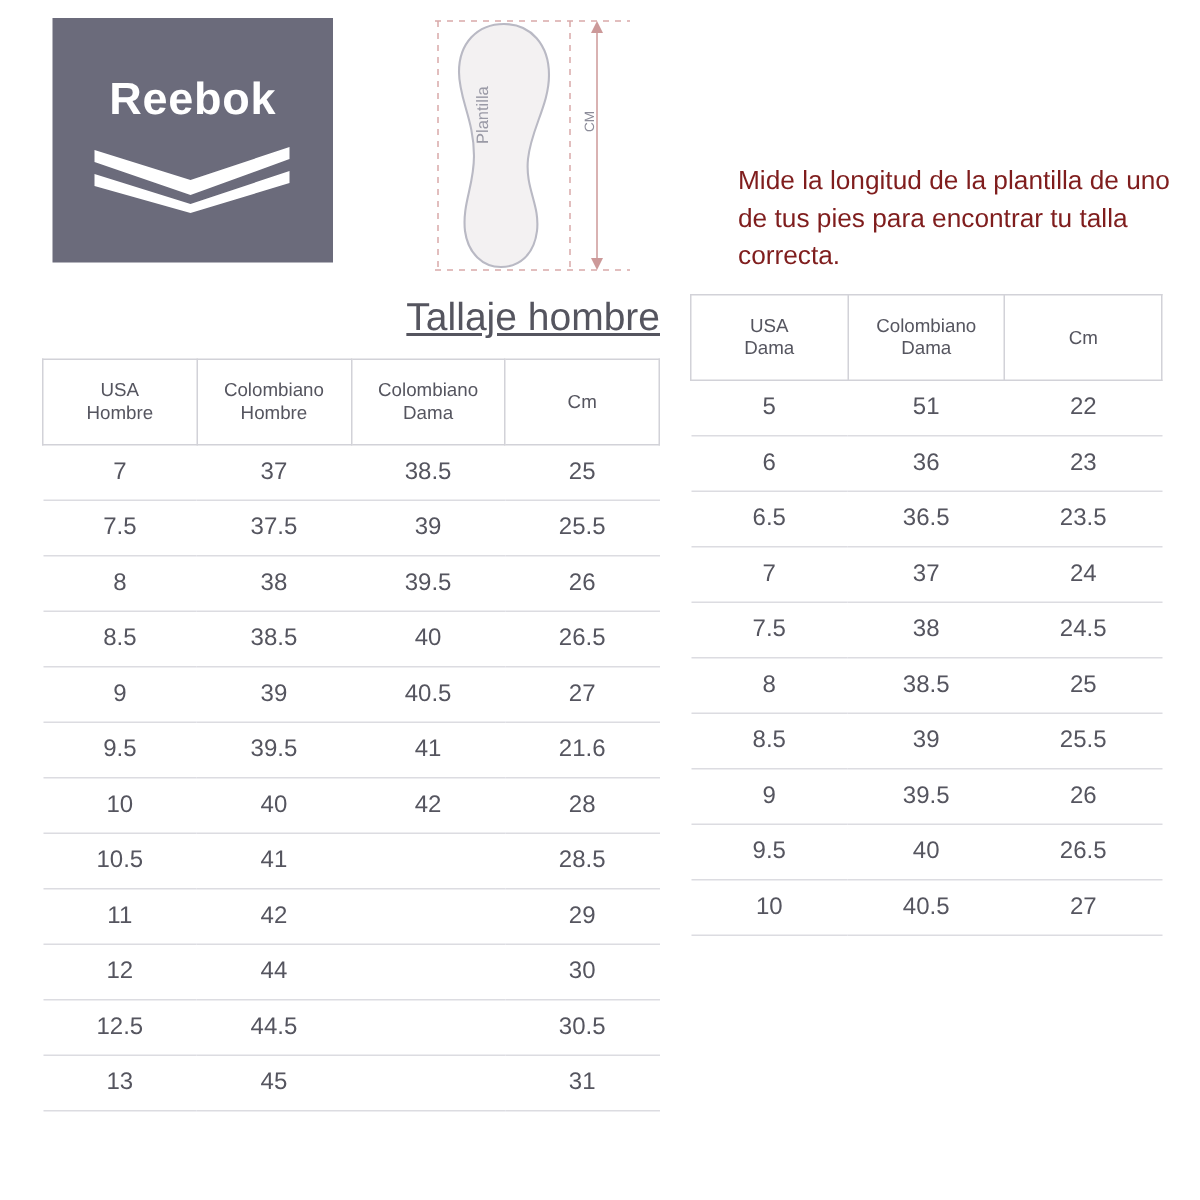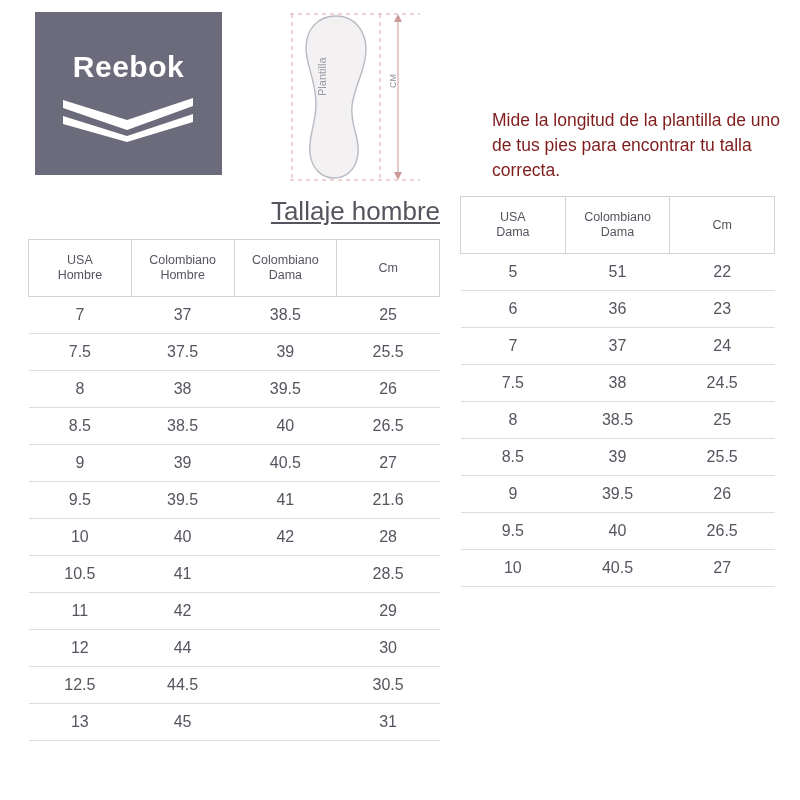--- a/index.html
+++ b/index.html
@@ -284,20 +284,25 @@
             <td>5</td>
             <td>51</td>
             <td>22</td>
           </tr>
           <tr>
             <td>6</td>
             <td>36</td>
             <td>23</td>
           </tr>
           <tr>
+            <td>6.5</td>
+            <td>36.5</td>
+            <td>23.5</td>
+          </tr>
+          <tr>
             <td>7</td>
             <td>37</td>
             <td>24</td>
           </tr>
           <tr>
             <td>7.5</td>
             <td>38</td>
             <td>24.5</td>
           </tr>
           <tr>

